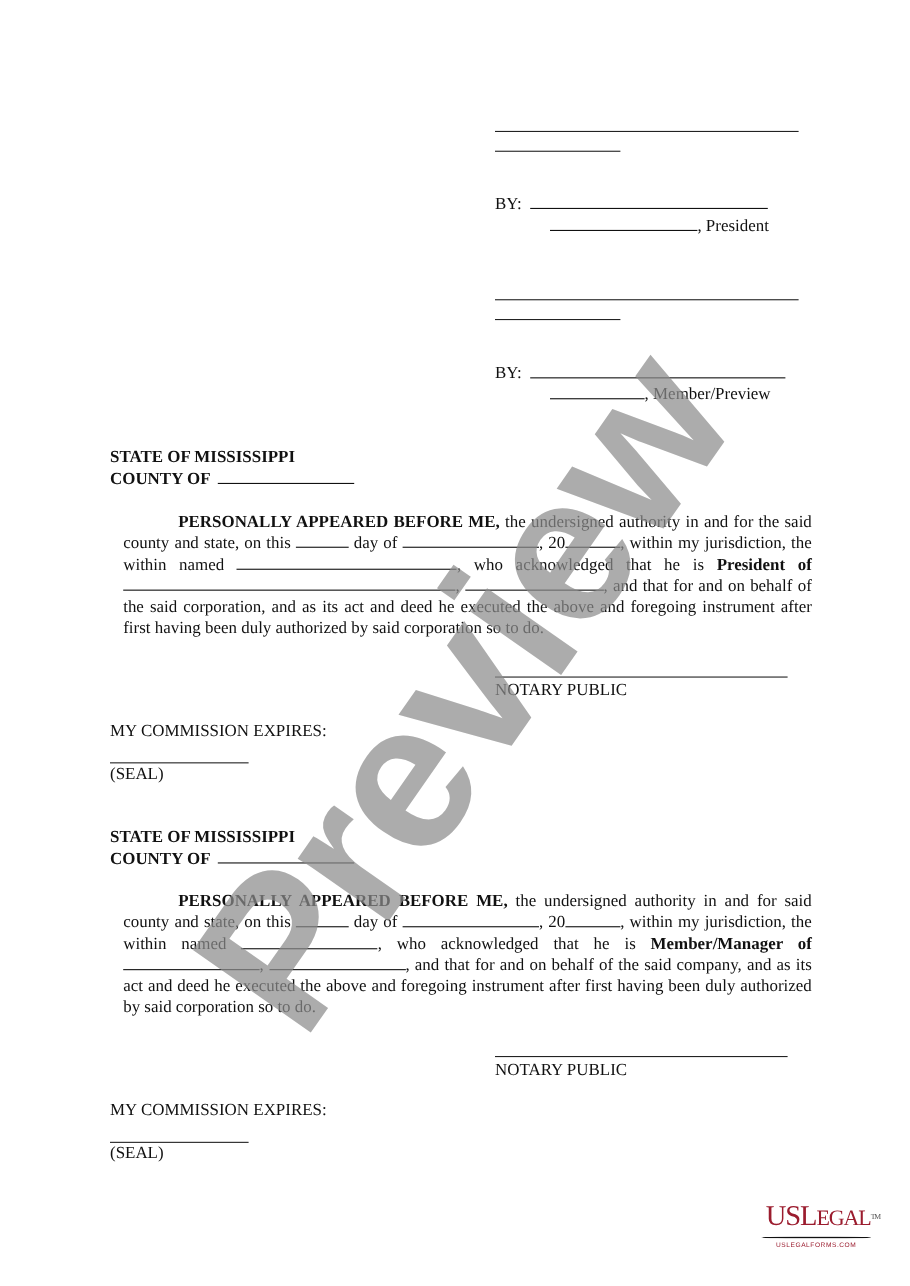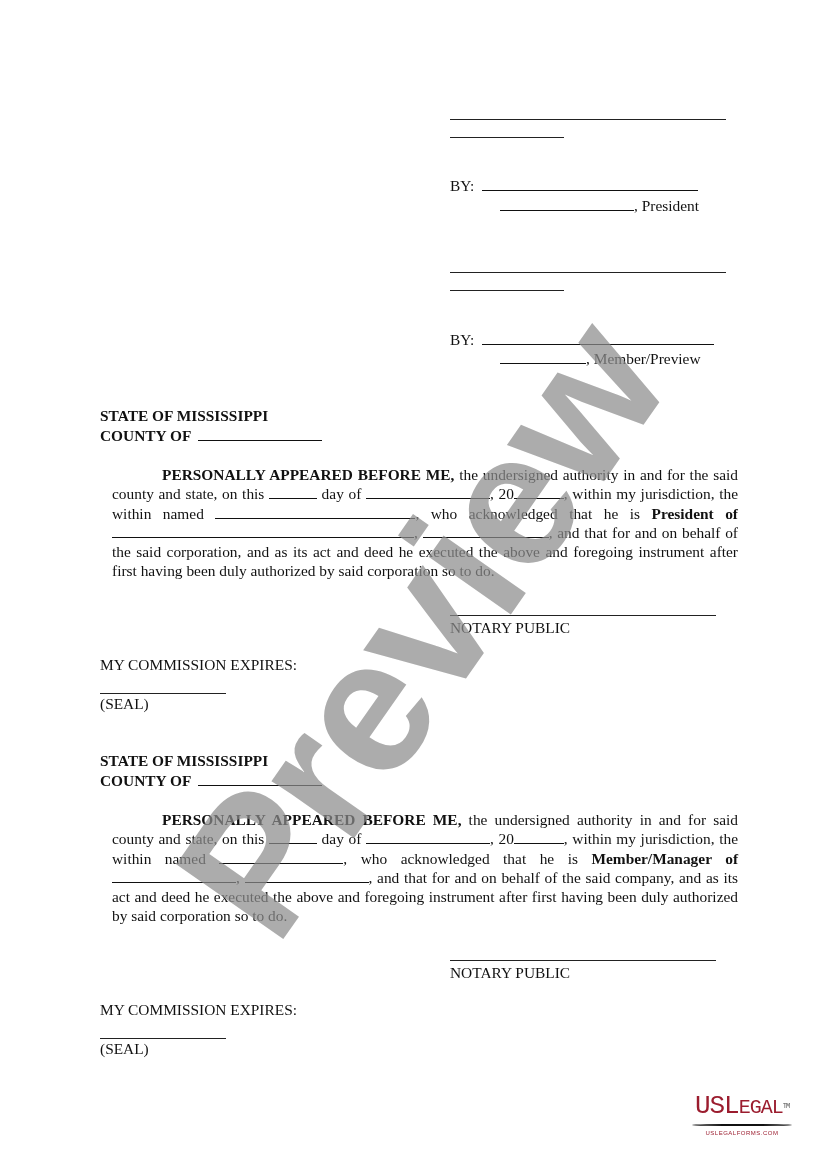--- a/index.html
+++ b/index.html
@@ -10,21 +10,21 @@
   .line { position: absolute; height: 0; border-bottom: 1px solid #222; }
   .bold { font-weight: bold; }
   .para { position: absolute; left: 112px; width: 626px; line-height: 19.3px; text-align: justify; }
   .blank { display: inline-block; border-bottom: 1px solid #111; height: 12px; vertical-align: baseline; }
   .indent { display: inline-block; width: 50px; }
   .wm { position: absolute; left: 70px; top: 520px; width: 700px; text-align: center;
         font-family: "Liberation Sans", "DejaVu Sans", sans-serif; font-weight: bold;
         font-size: 190px; color: rgba(140,140,140,0.72); transform: rotate(-55deg);
         transform-origin: 50% 50%; letter-spacing: -4px; pointer-events: none; z-index: 5; }
   .logo { position: absolute; left: 684px; top: 1093px; width: 116px; text-align: center; }
-  .logo-main { font-family: Liberation Mono, monospace; color: #9b1c2e; font-size: 26px; letter-spacing: -1px; line-height: 26px; }
+  .logo-main { font-family: Liberation Serif, serif; color: #9b1c2e; font-size: 26px; letter-spacing: -1px; line-height: 26px; text-align: right; }
   .logo-main .sm { font-size: 20px; }
   .logo-tm { font-size: 7px; vertical-align: top; color: #555; }
   .logo-wing { height: 6px; margin: 1px auto 0; width: 100px; position: relative; }
   .logo-wing:before { content: ""; position: absolute; left: 0; right: 0; top: 2px; border-top: 2px solid #111; border-radius: 50%; }
   .logo-url { font-family: "Liberation Sans", sans-serif; font-size: 6px; color: #9b1c2e; letter-spacing: 0.5px; margin-top: 2px; }
 </style>
 </head>
 <body>
 
 <div class="page">

